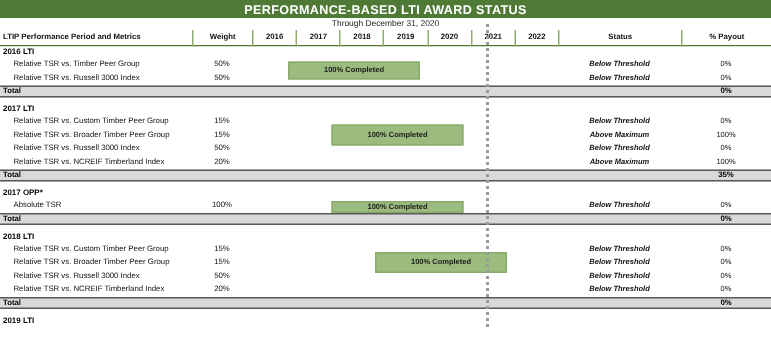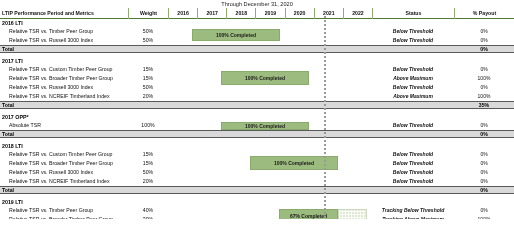--- a/index.html
+++ b/index.html
@@ -69,20 +69,21 @@
          z-index:5;}
   .today-hdr{position:absolute;top:20px;height:11px;left:324px;width:2px;
          background:repeating-linear-gradient(180deg,#9a9a9a 0 2px,transparent 2px 4px);
          z-index:5;}
 </style>
 </head>
 <body>
 
 <div class="sheet">
 
+  <div class="title-bar">PERFORMANCE-BASED LTI AWARD STATUS</div>
   <div class="subtitle">Through December 31, 2020</div>
 
   <div class="row hdr">
     <div class="c-metric">LTIP Performance Period and Metrics</div>
     <div class="c-weight">Weight</div>
     <div class="c-gantt" id="year-head">
         <div class="yr">2016</div>
         <div class="yr">2017</div>
         <div class="yr">2018</div>
         <div class="yr">2019</div>

